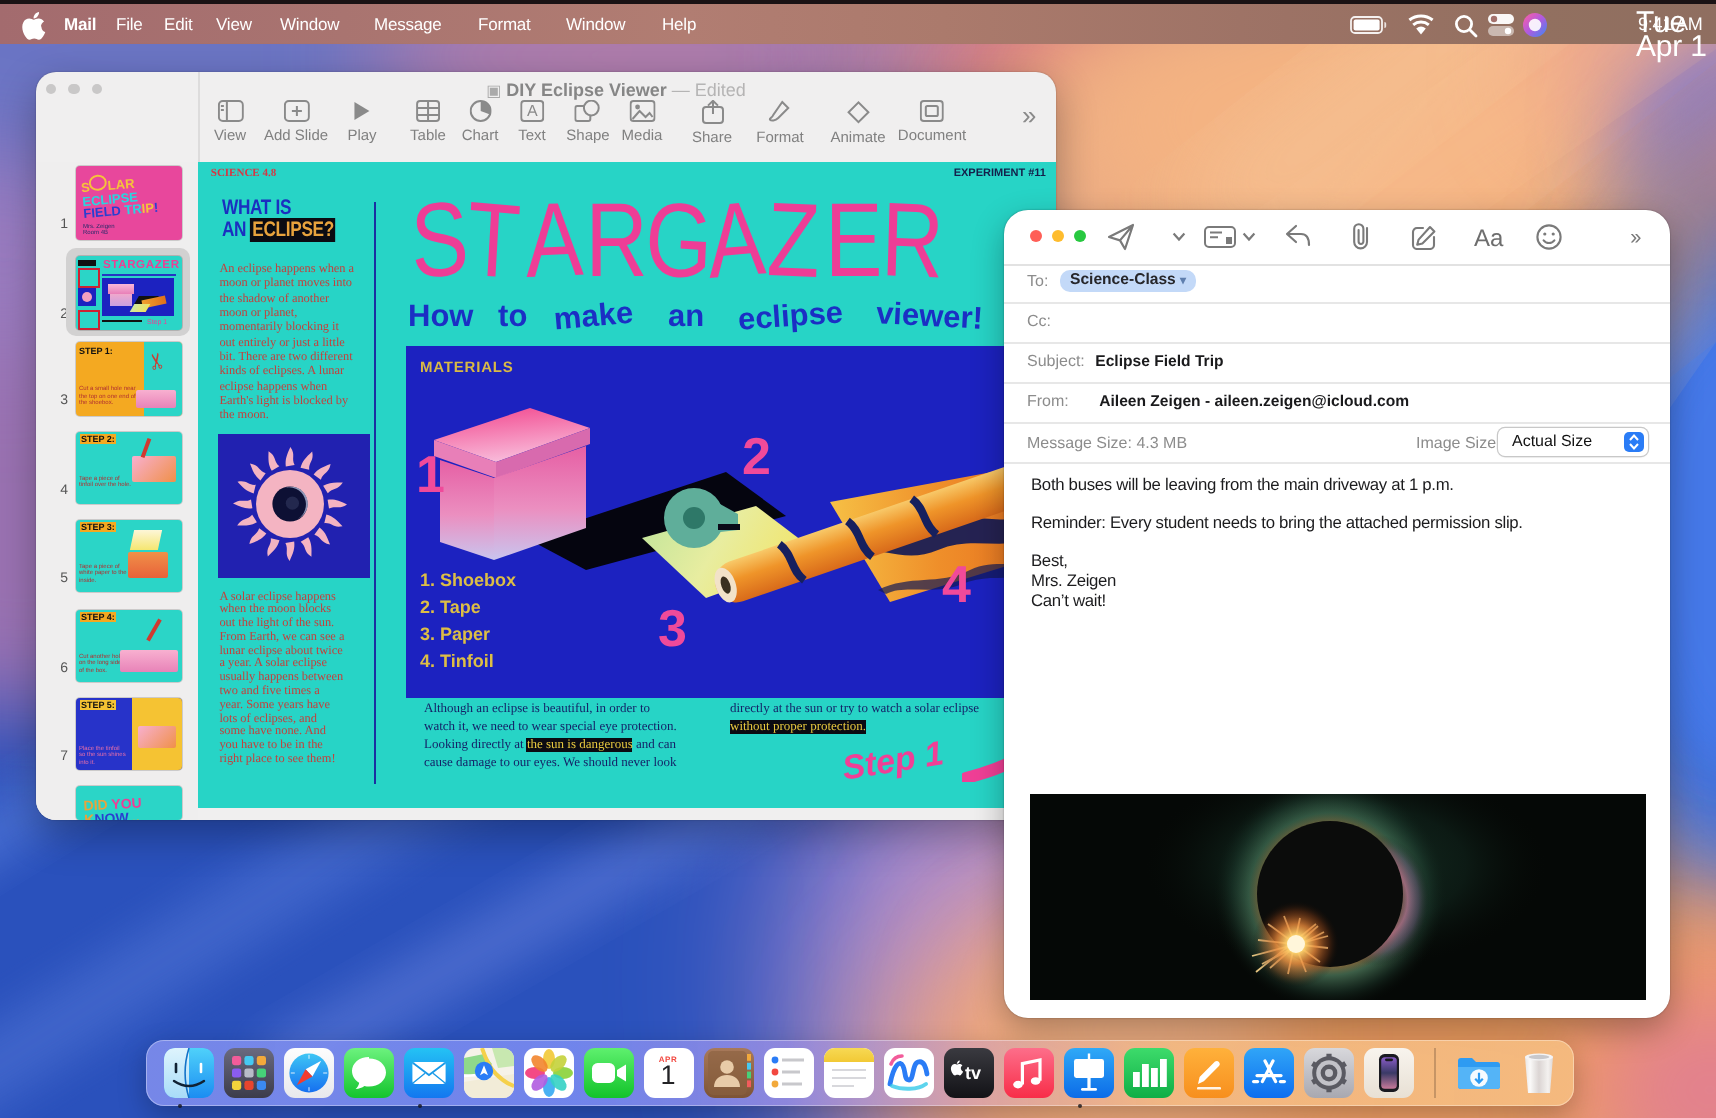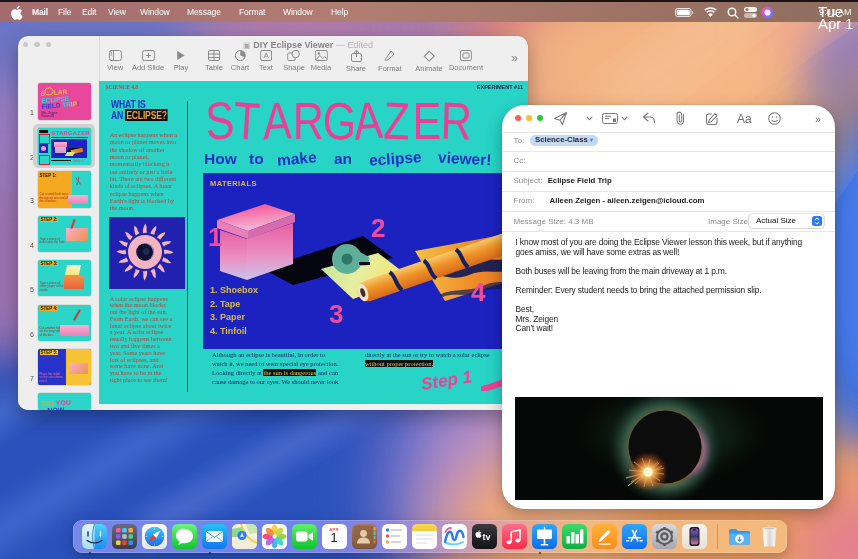--- a/index.html
+++ b/index.html
@@ -378,21 +378,21 @@
     <div class="abs" style="left:266px;top:269px;width:170px;font-size:6.5px;line-height:9px;color:#141f66;font-family:'Liberation Serif',serif;">directly at the sun or try to watch a solar eclipse<br><span style="background:#0b0b12;color:#e8c93f;">without proper protection.</span></div>
 
     <div class="abs" style="left:322px;top:290px;font-size:17px;font-weight:bold;font-style:italic;color:#f03f96;transform:rotate(-9deg);font-family:'Liberation Sans',sans-serif;">Step 1</div>
     <svg class="abs" style="left:382px;top:288px" width="46" height="22" viewBox="0 0 46 22">
         <path d="M2 20 C14 17 24 13 32 8" stroke="#f03f96" stroke-width="6" fill="none" stroke-linecap="round"></path>
         <polygon points="28,0 46,-1 37,14" fill="#f03f96"></polygon>
       </svg>
   </div>
 </div>
 
-<div id="mail" class="abs" style="left:502px;top:105px;width:333px;height:404px;border-radius:22px;background:#fff;box-shadow:0 6px 16px rgba(0,0,0,0.3), 0 0 1px rgba(0,0,0,0.35);overflow:hidden;">
+<div id="mail" class="abs" style="left:502px;top:105px;width:333px;height:404px;border-radius:12px;background:#fff;box-shadow:0 6px 16px rgba(0,0,0,0.3), 0 0 1px rgba(0,0,0,0.35);overflow:hidden;">
   <div class="abs" style="left:12.5px;top:10px;width:6px;height:6px;border-radius:3px;background:#ff5f57"></div>
   <div class="abs" style="left:23.5px;top:10px;width:6px;height:6px;border-radius:3px;background:#febc2e"></div>
   <div class="abs" style="left:34.5px;top:10px;width:6px;height:6px;border-radius:3px;background:#28c840"></div>
 
   <svg class="abs" style="left:51px;top:6px" width="15" height="15" viewBox="0 0 15 15">
       <path d="M1.5 7.5 L13.5 1.5 L9.5 13.5 L7 9.2 Z M7 9.2 L13.5 1.5" fill="none" stroke="#7a7a7a" stroke-width="1.1" stroke-linejoin="round"></path>
     </svg>
   <svg class="abs" style="left:84px;top:11px" width="7" height="5" viewBox="0 0 7 5">
       <path d="M0.8 0.8 L3.5 3.8 L6.2 0.8" fill="none" stroke="#7a7a7a" stroke-width="1.1"></path>
     </svg>
@@ -440,21 +440,20 @@
     <span style="margin-left:7px;">Actual Size</span>
     <span class="abs" style="right:2px;top:2px;width:10px;height:10px;border-radius:2.5px;background:#2a7cf6;">
       <svg width="10" height="10" viewBox="0 0 10 10">
           <path d="M3 4 L5 1.8 L7 4 M3 6 L5 8.2 L7 6" fill="none" stroke="#fff" stroke-width="1"></path>
         </svg>
     </span>
   </div>
   <div class="abs" style="left:0px;top:126.2px;width:333px;height:1px;background:#e7e7e7"></div>
 
   <div class="abs" style="left:13.5px;top:133px;width:306px;font-size:8.4px;letter-spacing:-0.15px;line-height:9.6px;color:#1c1c1e;">
-    <div style="margin-bottom:9.6px;">I know most of you are doing the Eclipse Viewer lesson this week, but if anything goes amiss, we will have some extras as well!</div>
     <div style="margin-bottom:9.6px;">Both buses will be leaving from the main driveway at 1 p.m.</div>
     <div style="margin-bottom:9.6px;">Reminder: Every student needs to bring the attached permission slip.</div>
     <div>Best,<br>Mrs. Zeigen</div>
     <div style="margin-bottom:9.6px;">Can’t wait!</div>
   </div>
 
   <svg class="abs" style="left:12.5px;top:291.5px" width="308.5" height="103.5" viewBox="0 0 308.5 103.5">
     <defs>
       <radialGradient id="corona" cx="0.5" cy="0.5" r="0.5">
         <stop offset="0.56" stop-color="#000000" stop-opacity="0"></stop>

